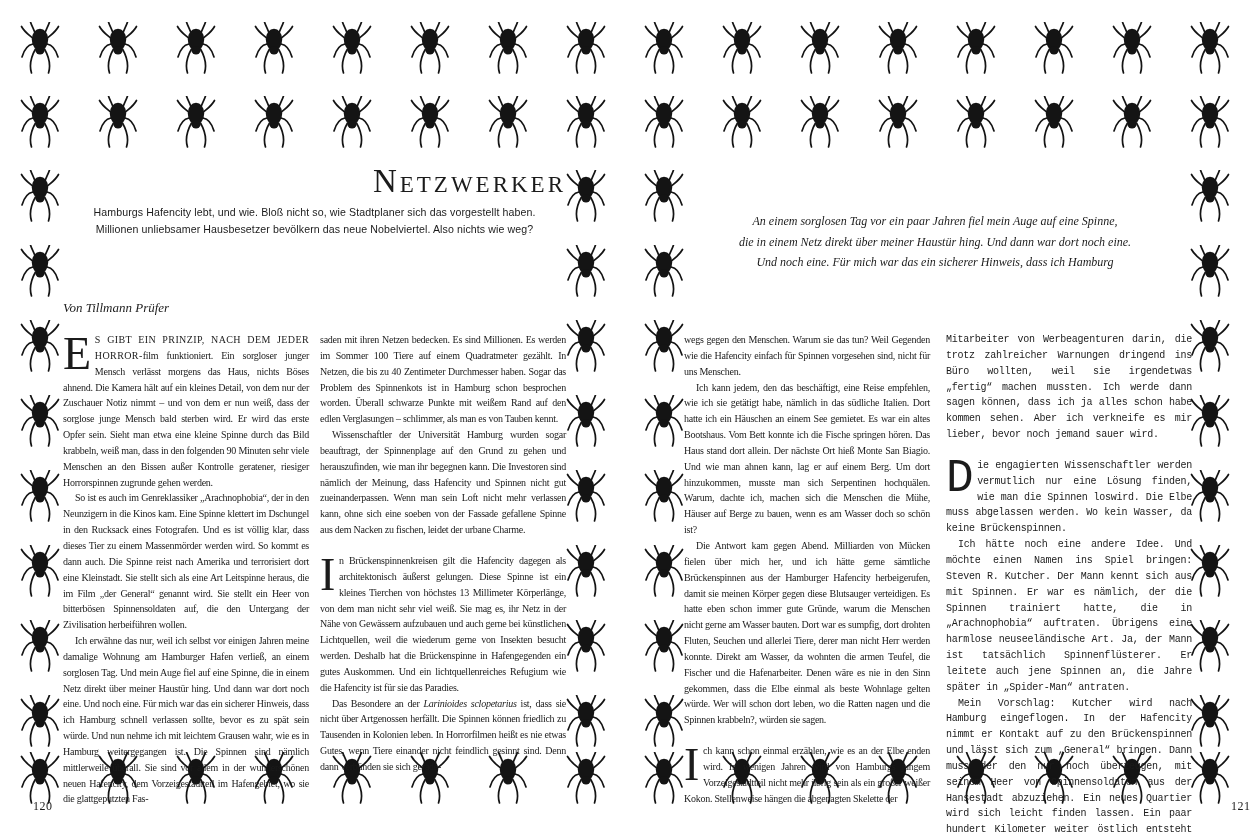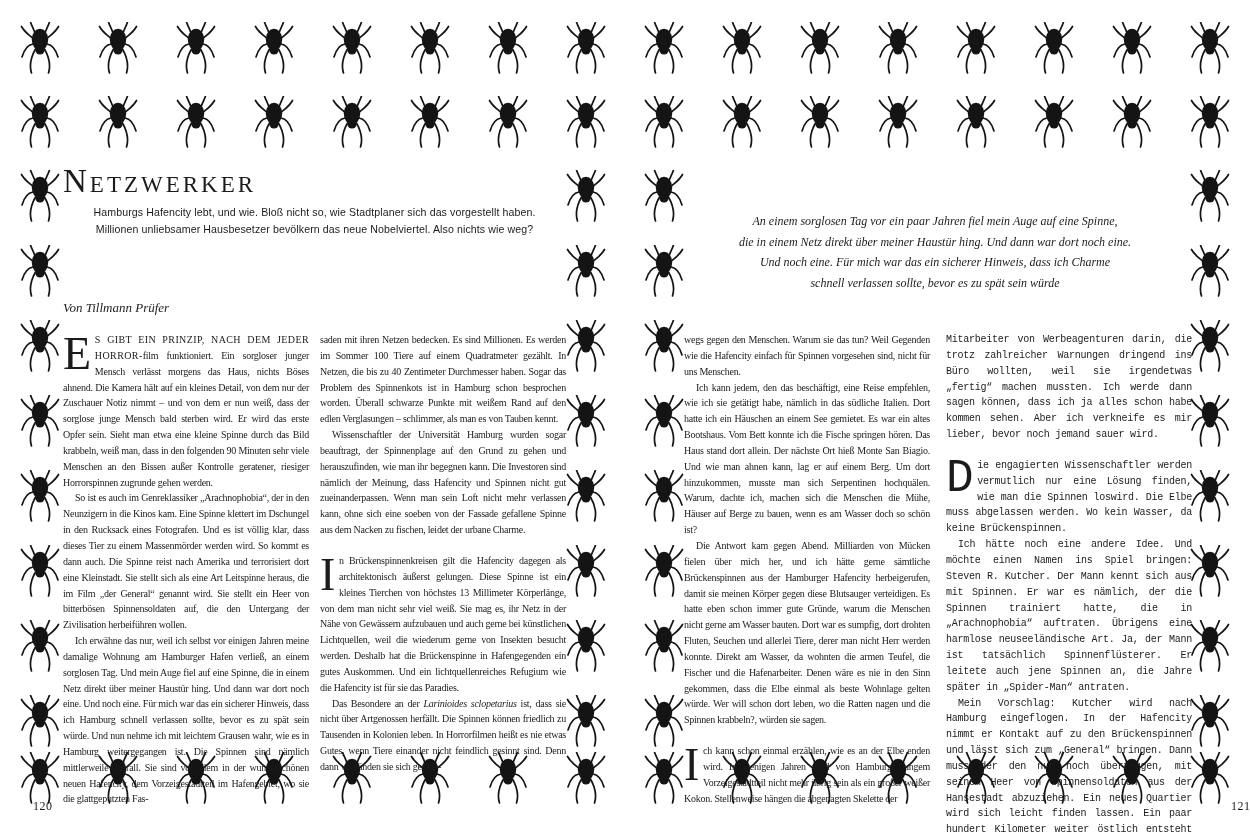--- a/index.html
+++ b/index.html
@@ -2,21 +2,21 @@
 <html><head>
 <meta charset="utf-8">
 <style>
   html,body{margin:0;padding:0;background:#e8e8e8;}
   .spread{position:relative;width:1250px;height:833px;background:#ffffff;overflow:hidden;
           font-family:"Liberation Serif", serif;color:#1b1b1b;}
   .spider{position:absolute;width:42px;height:52px;}
   .spider svg{width:100%;height:100%;display:block;}
 
   
-  .title{position:absolute;left:63px;top:163px;width:503px;text-align:left;
+  .title{position:absolute;left:63px;top:163px;width:503px;text-align:right;
          font-variant:small-caps;font-size:33px;letter-spacing:3px;font-weight:500;}
   .subtitle{position:absolute;left:63px;top:204px;width:503px;text-align:center;
             font-family:"Liberation Sans", sans-serif;font-weight:normal;font-size:10.6px;
             line-height:17px;letter-spacing:0.1px;}
   .byline{position:absolute;left:63px;top:300px;font-style:italic;font-size:13px;}
 
   
   .pullquote{position:absolute;left:684px;top:211px;width:502px;text-align:center;
              font-style:italic;font-size:12px;line-height:20.5px;}
 
@@ -469,22 +469,21 @@
   <div class="title">Netzwerker</div>
   <div class="subtitle">
     <div>Hamburgs Hafencity lebt, und wie. Bloß nicht so, wie Stadtplaner sich das vorgestellt haben.</div>
     <div>Millionen unliebsamer Hausbesetzer bevölkern das neue Nobelviertel. Also nichts wie weg?</div>
   </div>
   <div class="byline">Von Tillmann Prüfer</div>
 
   <div class="pullquote">
     <div>An einem sorglosen Tag vor ein paar Jahren fiel mein Auge auf eine Spinne,</div>
     <div>die in einem Netz direkt über meiner Haustür hing. Und dann war dort noch eine.</div>
-    <div>Und noch eine. Für mich war das ein sicherer Hinweis, dass ich Charme</div>
-    <div>schnell verlassen sollte, bevor es zu spät sein würde</div>
+    <div>Und noch eine. Für mich war das ein sicherer Hinweis, dass ich Hamburg</div>
   </div>
 
   <div class="col col1">
     <p class="body-p">
       <span class="dropcap">E</span><span class="opener">S GIBT EIN PRINZIP, NACH DEM JEDER HORROR-</span><span>film funktioniert. Ein sorgloser junger Mensch verlässt morgens das Haus, nichts Böses ahnend. Die Kamera hält auf ein kleines Detail, von dem nur der Zuschauer Notiz nimmt – und von dem er nun weiß, dass der sorglose junge Mensch bald sterben wird. Er wird das erste Opfer sein. Sieht man etwa eine kleine Spinne durch das Bild krabbeln, weiß man, dass in den folgenden 90 Minuten sehr viele Menschen an den Bissen außer Kontrolle geratener, riesiger Horrorspinnen zugrunde gehen werden.</span>
     </p>
     <p class="indent">So ist es auch im Genreklassiker „Arachnophobia“, der in den Neunzigern in die Kinos kam. Eine Spinne klettert im Dschungel in den Rucksack eines Fotografen. Und es ist völlig klar, dass dieses Tier zu einem Massenmörder werden wird. So kommt es dann auch. Die Spinne reist nach Amerika und terrorisiert dort eine Kleinstadt. Sie stellt sich als eine Art Leitspinne heraus, die im Film „der General“ genannt wird. Sie stellt ein Heer von bitterbösen Spinnensoldaten auf, die den Untergang der Zivilisation herbeiführen wollen.</p>
     <p class="indent">Ich erwähne das nur, weil ich selbst vor einigen Jahren meine damalige Wohnung am Hamburger Hafen verließ, an einem sorglosen Tag. Und mein Auge fiel auf eine Spinne, die in einem Netz direkt über meiner Haustür hing. Und dann war dort noch eine. Und noch eine. Für mich war das ein sicherer Hinweis, dass ich Hamburg schnell verlassen sollte, bevor es zu spät sein würde. Und nun nehme ich mit leichtem Grausen wahr, wie es in Hamburg weitergegangen ist. Die Spinnen sind nämlich mittlerweile überall. Sie sind vor allem in der wunderschönen neuen Hafencity, dem Vorzeigestadtteil im Hafengebiet, wo sie die glattgeputzten Fas-</p>
   </div>
 

